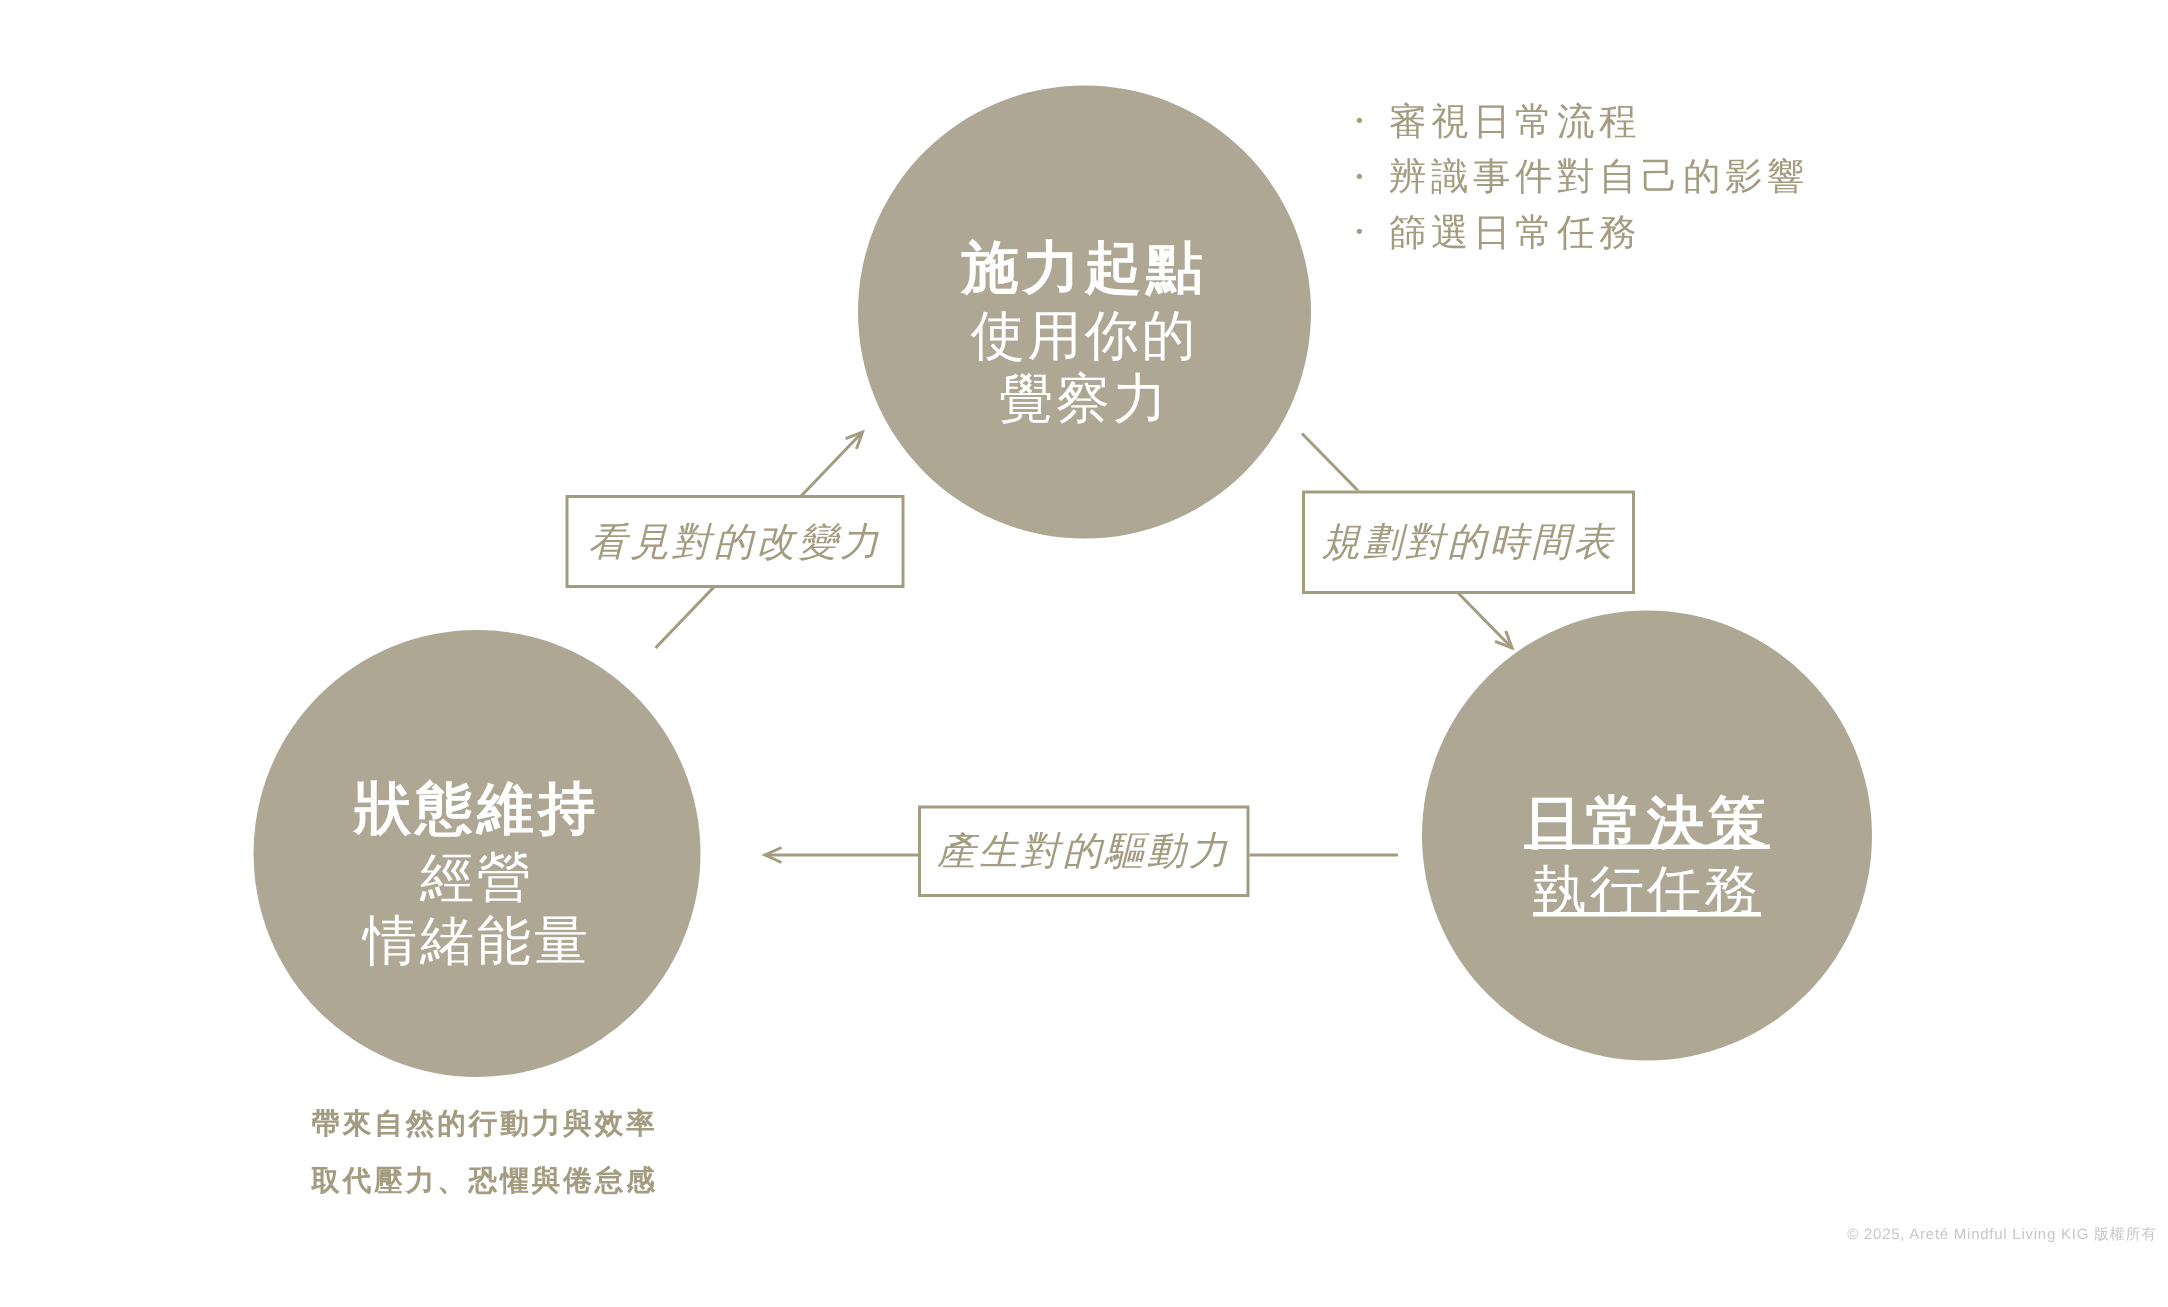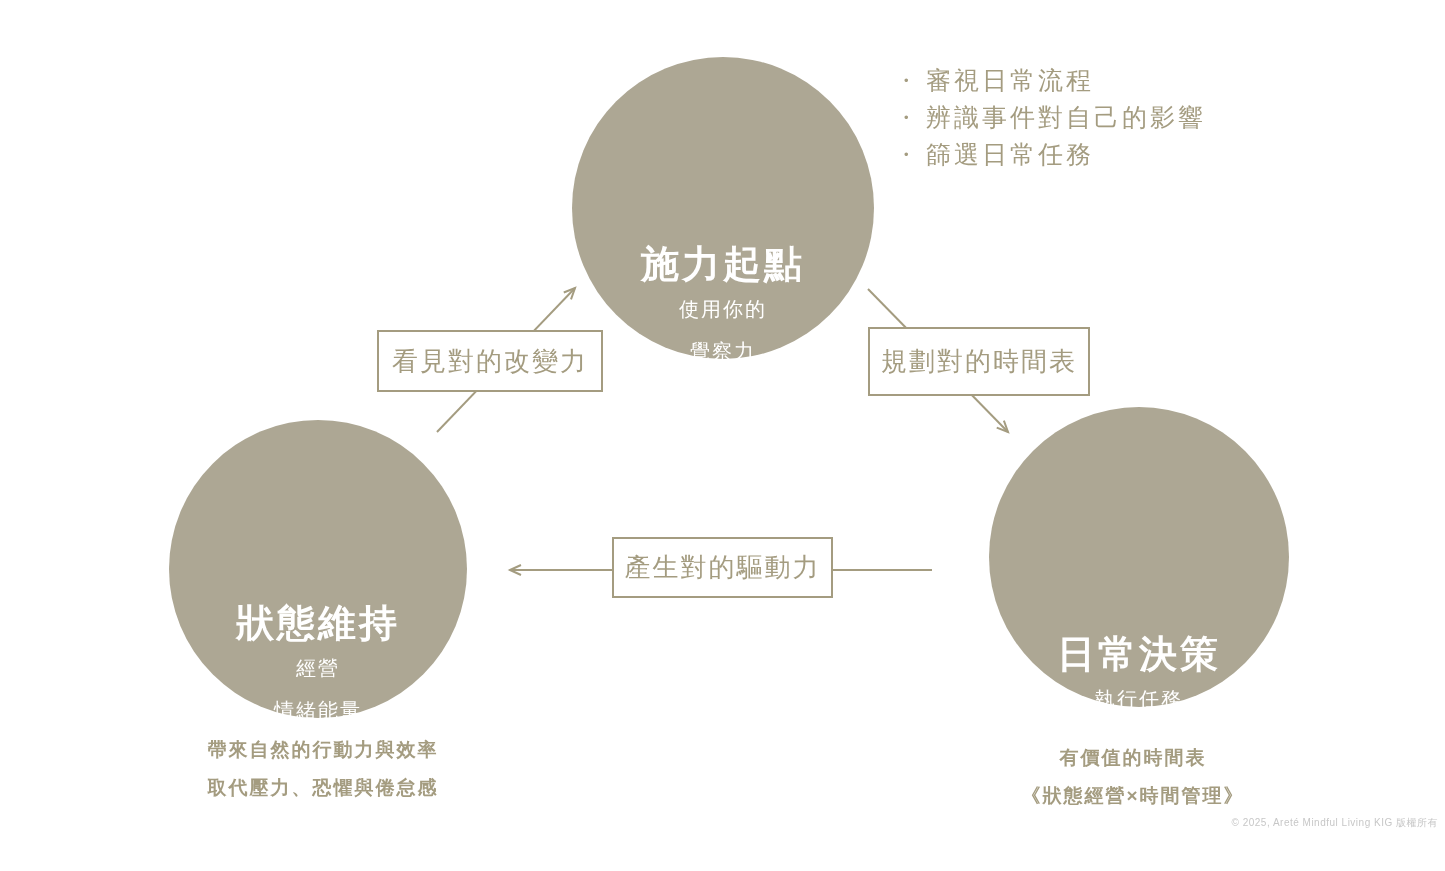--- a/index.html
+++ b/index.html
@@ -15,34 +15,34 @@
   .canvas{
     position:relative;width:1445px;height:871px;background:var(--bg);overflow:hidden;
   }
   
   svg.arrows{position:absolute;left:0;top:0;width:1445px;height:871px;z-index:1;}
   svg.arrows line{stroke:var(--accent);stroke-width:2;}
   svg.arrows .head{stroke:var(--accent);stroke-width:2;fill:none;}
   
   .circle{
     position:absolute;border-radius:50%;background:var(--circle-fill);z-index:2;
-    display:flex;flex-direction:column;align-items:center;justify-content:flex-end;
+    display:flex;flex-direction:column;align-items:center;justify-content:center;
     color:var(--text-on-circle);text-align:center;
   }
   .circle .inner{transform:translateY(13px);}
   .circle-title{font-size:38px;font-weight:bold;letter-spacing:3px;line-height:48px;}
-  .circle-sub{font-size:20px;font-weight:normal;letter-spacing:2px;line-height:42px;}
+  .circle-sub{font-size:36px;font-weight:normal;letter-spacing:2px;line-height:42px;}
   .circle-top{left:572px;top:57px;width:302px;height:302px;}
   .circle-left{left:169px;top:420px;width:298px;height:298px;}
-  .circle-right{left:989px;top:407px;width:300px;height:300px;}
+  .circle-right{left:948px;top:407px;width:300px;height:300px;text-decoration:underline;}
   
   .label-box{
     position:absolute;z-index:3;background:var(--bg);border:2px solid var(--accent);
     display:flex;align-items:center;justify-content:center;
-    color:var(--accent);font-size:26px;letter-spacing:2px;white-space:nowrap;
+    color:var(--accent);font-size:26px;letter-spacing:2px;white-space:nowrap;font-style:italic;
   }
   .box-left{left:377px;top:330px;width:226px;height:62px;}
   .box-right{left:868px;top:327px;width:222px;height:69px;}
   .box-middle{left:612px;top:537px;width:221px;height:61px;}
   
   .bullets{
     position:absolute;left:895px;top:62px;z-index:2;list-style:none;
     color:var(--accent);font-size:25px;letter-spacing:3px;
   }
   .bullets li{display:flex;align-items:center;height:37px;}
@@ -115,20 +115,16 @@
     <li>審視日常流程</li>
     <li>辨識事件對自己的影響</li>
     <li>篩選日常任務</li>
   </ul>
 
   <div class="footnote footnote-left">
     <div>帶來自然的行動力與效率</div>
     <div>取代壓力、恐懼與倦怠感</div>
   </div>
 
-  <div class="footnote footnote-right">
-    <div>有價值的時間表</div>
-    <div>《狀態經營×時間管理》</div>
-  </div>
 
   <div class="copyright">© 2025, Areté Mindful Living KIG 版權所有</div>
 
 </div>
 
 </body></html>

